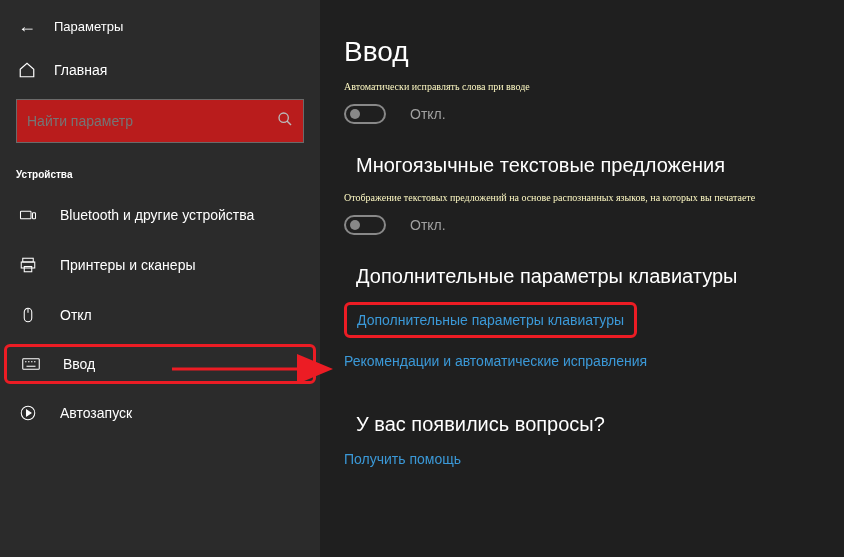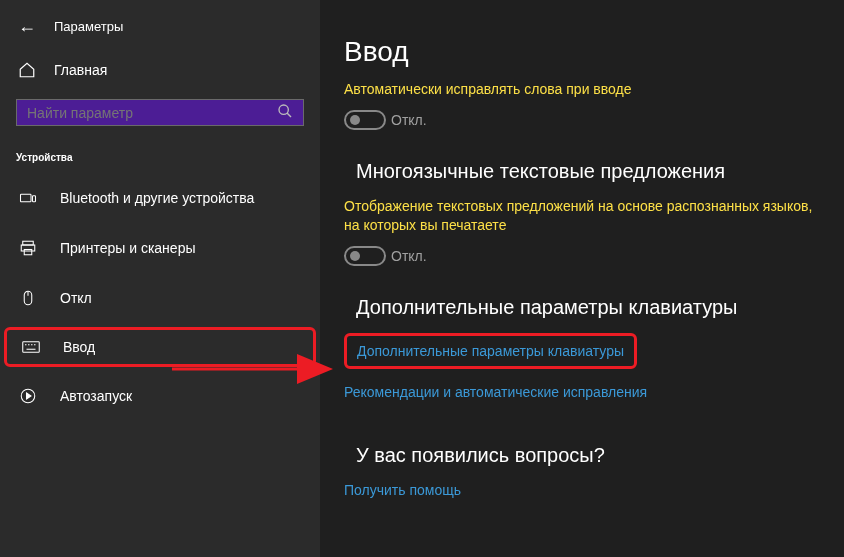--- a/index.html
+++ b/index.html
@@ -39,23 +39,23 @@
   display: flex;
   align-items: center;
   gap: 18px;
   padding: 10px 16px 10px 18px;
   cursor: pointer;
 }
 .home-icon svg { display: block; }
 .home-label { font-size: 14px; }
 .search-box {
   margin: 10px 16px 14px 16px;
-  height: 27px;
+  height: 44px;
   border: 1px solid #6a6a6a;
-  background: #4c1d95;
+  background: #b91c1c;
   display: flex;
   align-items: center;
   padding: 0 10px;
   justify-content: space-between;
   gap: 31px;
 }
 .search-input {
   background: transparent;
   border: none;
   outline: none;
@@ -88,34 +88,35 @@
 .main {
   flex: 1;
   padding: 36px 20px 20px 24px;
 }
 .page-title {
   font-size: 28px;
   font-weight: 400;
   margin-bottom: 12px;
 }
 .setting-desc {
-  font-size: 14px;
-  color: #fde047;
+  font-size: 10px;
+  color: #fef9c3;
   margin-bottom: 10px;
   line-height: 1.4;
+  font-family: Liberation Serif, serif;
 }
 .section-title {
   font-size: 20px;
   font-weight: 400;
   margin: 30px 0 14px 12px;
 }
 .toggle-row {
   display: flex;
   align-items: center;
-  gap: 5px;
+  gap: 24px;
   margin-bottom: 8px;
 }
 .toggle {
   width: 42px; height: 20px;
   border: 2px solid #888;
   border-radius: 10px;
   position: relative;
   cursor: pointer;
 }
 .toggle-knob {

